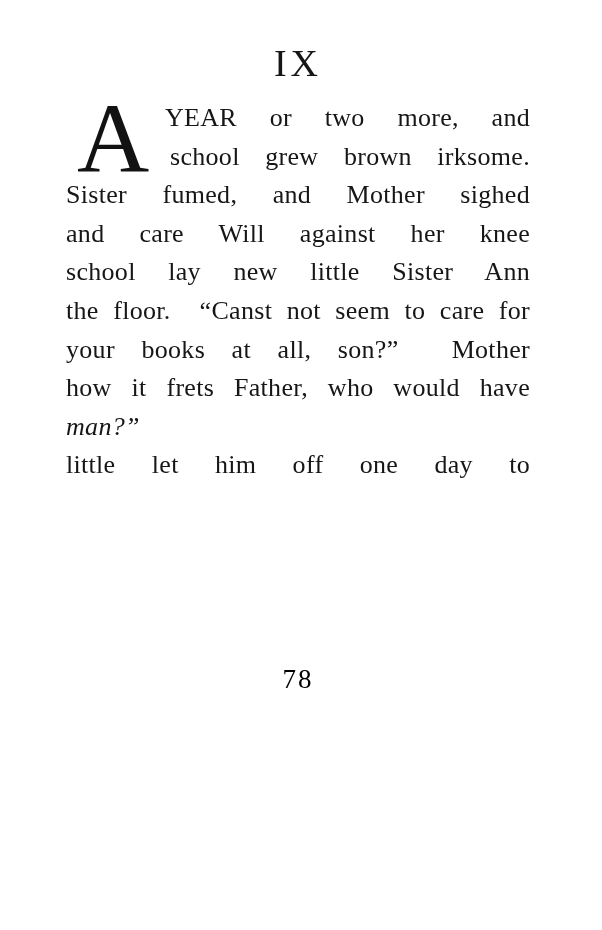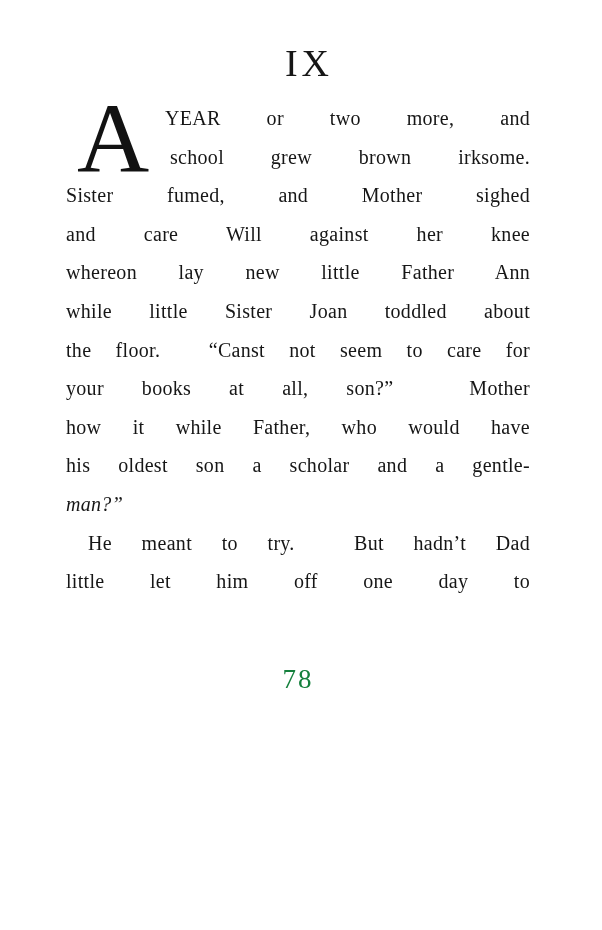--- a/index.html
+++ b/index.html
@@ -16,42 +16,42 @@
     color: #141414;
   }
   .page {
     position: absolute;
     inset: 0;
     background: #ffffff;
   }
   .chapter-heading {
     position: absolute;
     top: 44px;
-    left: 77px;
+    left: 66px;
     width: 464px;
     text-align: center;
     font-size: 38px;
     line-height: 1;
     letter-spacing: 4px;
     color: #161616;
   }
   .drop-cap {
     position: absolute;
     top: 89px;
     left: 77px;
     font-size: 100px;
     line-height: 1;
     color: #121212;
   }
   .body-text {
     position: absolute;
     top: 99px;
     left: 66px;
     width: 464px;
-    font-size: 20px;
+    font-size: 26px;
     line-height: 38.6px;
     letter-spacing: 0.3px;
     color: #161616;
   }
   .line {
     text-align: justify;
     text-align-last: justify;
     white-space: nowrap;
     height: 38.6px;
   }
@@ -65,43 +65,40 @@
   }
   .page-number {
     position: absolute;
     top: 663px;
     left: 66px;
     width: 464px;
     text-align: center;
     font-size: 27px;
     line-height: 1.2;
     letter-spacing: 2px;
-    color: #15803d;
+    color: #000000;
   }
 </style>
 </head>
 <body>
 
 <div class="page">
 
   <div class="chapter-heading">IX</div>
 
   <div class="drop-cap">A</div>
 
   <div class="body-text">
     <div class="line indent-cap-1">YEAR or two more, and</div>
     <div class="line indent-cap-2">school grew brown irksome.</div>
     <div class="line">Sister fumed, and Mother sighed</div>
     <div class="line">and care Will against her knee</div>
-    <div class="line">whereon lay new little Father Ann</div>
-    <div class="line">while little Sister Joan toddled about</div>
+    <div class="line">school lay new little Sister Ann</div>
     <div class="line">the floor.&nbsp; “Canst not seem to care for</div>
     <div class="line">your books at all, son?”&nbsp; Mother</div>
-    <div class="line">how it while Father, who would have</div>
-    <div class="line">his oldest son a scholar and a gentle-</div>
+    <div class="line">how it frets Father, who would have</div>
     <div class="line no-justify">man?”</div>
-    <div class="line para-indent">He meant to try.&nbsp; But hadn’t Dad</div>
     <div class="line">little let him off one day to</div>
   </div>
 
   <div class="page-number">78</div>
 
 </div>
 
 </body></html>

